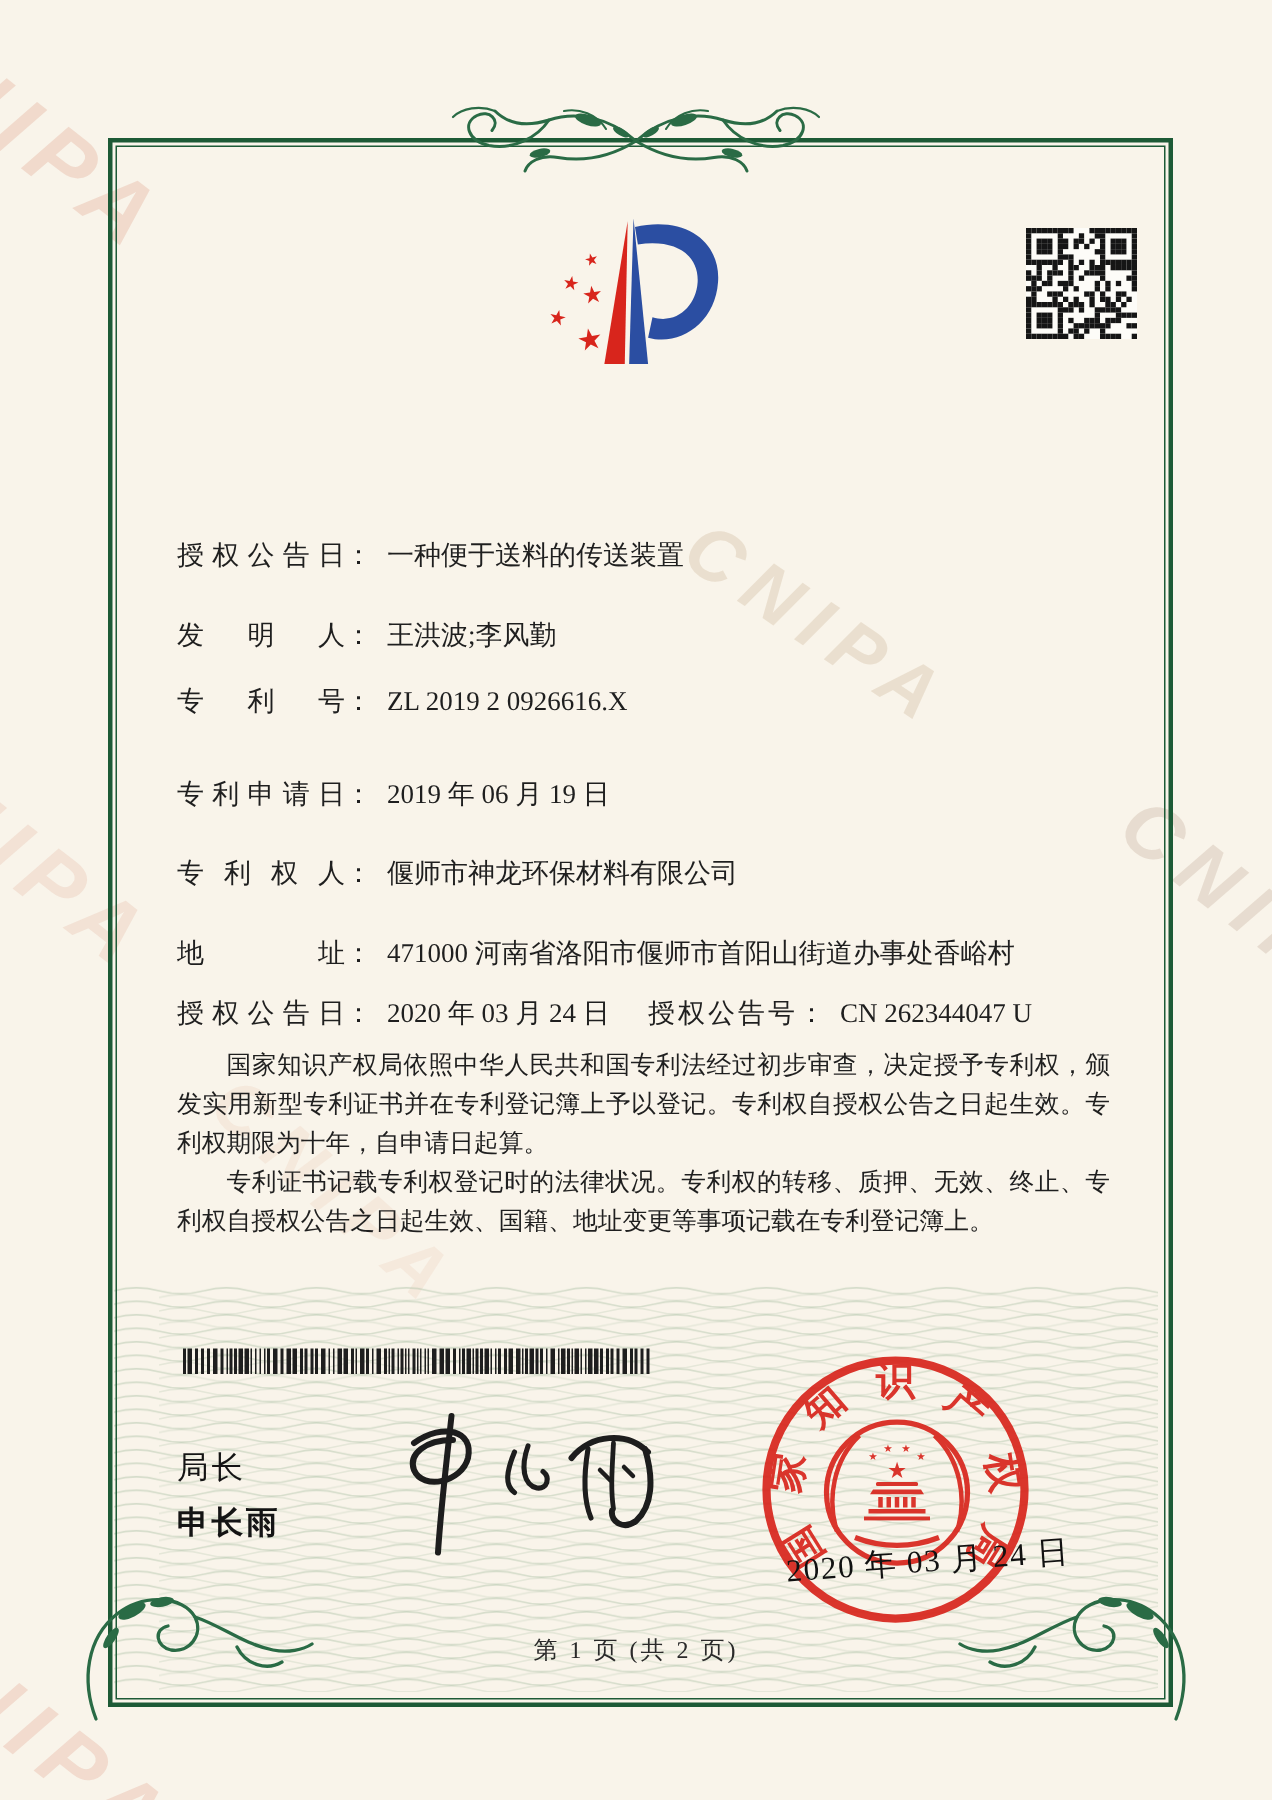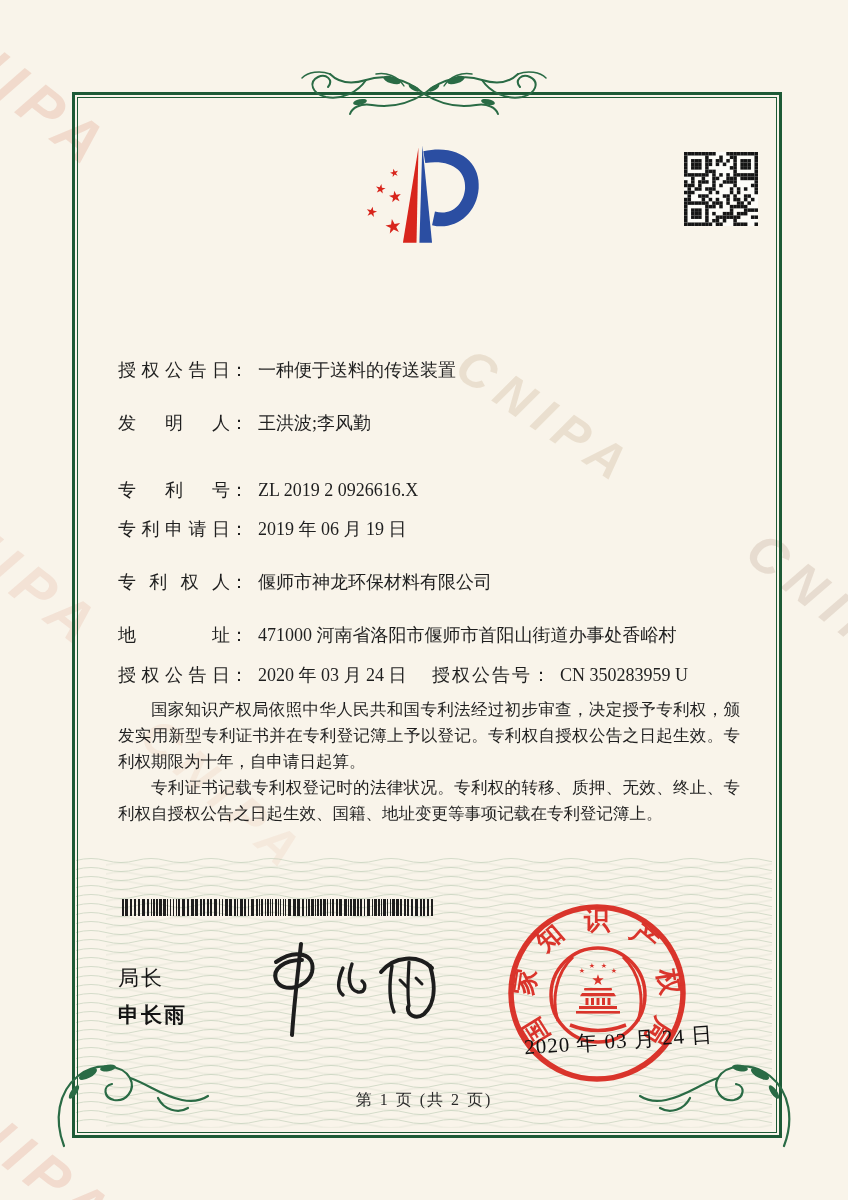--- a/index.html
+++ b/index.html
@@ -399,35 +399,35 @@
     </svg>
 
 
   <div class="fields">
     <div class="frow" style="top:8px">
       <span class="flabel">授权公告日</span><span>：</span><span class="fvalue">一种便于送料的传送装置</span>
     </div>
     <div class="frow" style="top:61px">
       <span class="flabel">发明人</span><span>：</span><span class="fvalue">王洪波;李风勤</span>
     </div>
-    <div class="frow" style="top:128px">
+    <div class="frow" style="top:105px">
       <span class="flabel">专利号</span><span>：</span><span class="fvalue">ZL 2019 2 0926616.X</span>
     </div>
     <div class="frow" style="top:167px">
       <span class="flabel">专利申请日</span><span>：</span><span class="fvalue">2019 年 06 月 19 日</span>
     </div>
     <div class="frow" style="top:220px">
       <span class="flabel">专利权人</span><span>：</span><span class="fvalue">偃师市神龙环保材料有限公司</span>
     </div>
     <div class="frow" style="top:273px">
       <span class="flabel">地址</span><span>：</span><span class="fvalue">471000  河南省洛阳市偃师市首阳山街道办事处香峪村</span>
     </div>
     <div class="frow" style="top:313px">
       <span class="flabel">授权公告日</span><span>：</span><span class="fvalue">2020 年 03 月 24 日</span>
-      <span class="grant2"><span class="glabel">授权公告号</span><span>：</span><span class="fvalue">CN 350283959 U</span></span>
+      <span class="grant2"><span class="glabel">授权公告号</span><span>：</span><span class="fvalue">CN 262344047 U</span></span>
     </div>
   </div>
 
   <div class="paras">
     <p>国家知识产权局依照中华人民共和国专利法经过初步审查，决定授予专利权，颁发实用新型专利证书并在专利登记簿上予以登记。专利权自授权公告之日起生效。专利权期限为十年，自申请日起算。</p>
     <p>专利证书记载专利权登记时的法律状况。专利权的转移、质押、无效、终止、专利权自授权公告之日起生效、国籍、地址变更等事项记载在专利登记簿上。</p>
   </div>
 
   <div class="barcode">
       <i style="left:0px;width:2px"></i>

